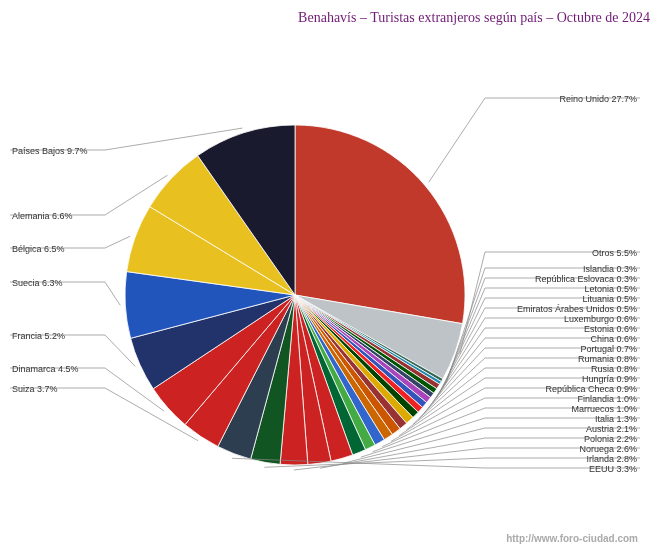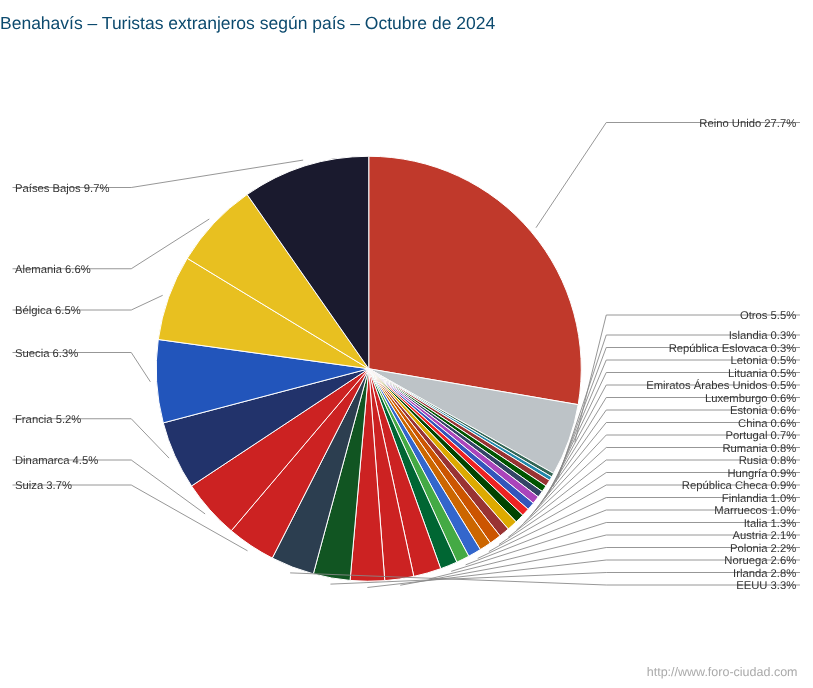--- a/index.html
+++ b/index.html
@@ -10,36 +10,38 @@
       font-family: Arial, sans-serif;
       overflow: hidden;
       position: relative;
     }
     #chart-container {
       width: 650px;
       height: 550px;
       position: relative;
     }
     #title {
-      text-align: left;
+      text-align: right;
       font-size: 14px;
-      color: #0c4a6e;
+      color: #701a75;
       padding: 10px 0 4px 0;
       font-weight: normal;
+      font-family: Liberation Serif, serif;
     }
     svg#pie {
       display: block;
       margin: 0 auto;
     }
     #footer {
       position: absolute;
       bottom: 6px;
       right: 12px;
       font-size: 10px;
       color: #aaa;
+      font-weight: bold;
     }
   </style>
 </head>
 <body>
 
 <div id="chart-container">
   <div id="title">Benahavís – Turistas extranjeros según país – Octubre de 2024</div>
   <svg id="pie" width="650" height="510">
   <path d="M 295 265 L 295 95 A 170 170 0 0 1 462.55958117532964 293.7016856011648 Z" fill="#c0392b" stroke="#fff" stroke-width="0.8"></path>
       <path d="M 295 265 L 462.55958117532964 293.7016856011648 A 170 170 0 0 1 442.9312382938193 348.7636480632096 Z" fill="#bdc3c7" stroke="#fff" stroke-width="0.8"></path>

